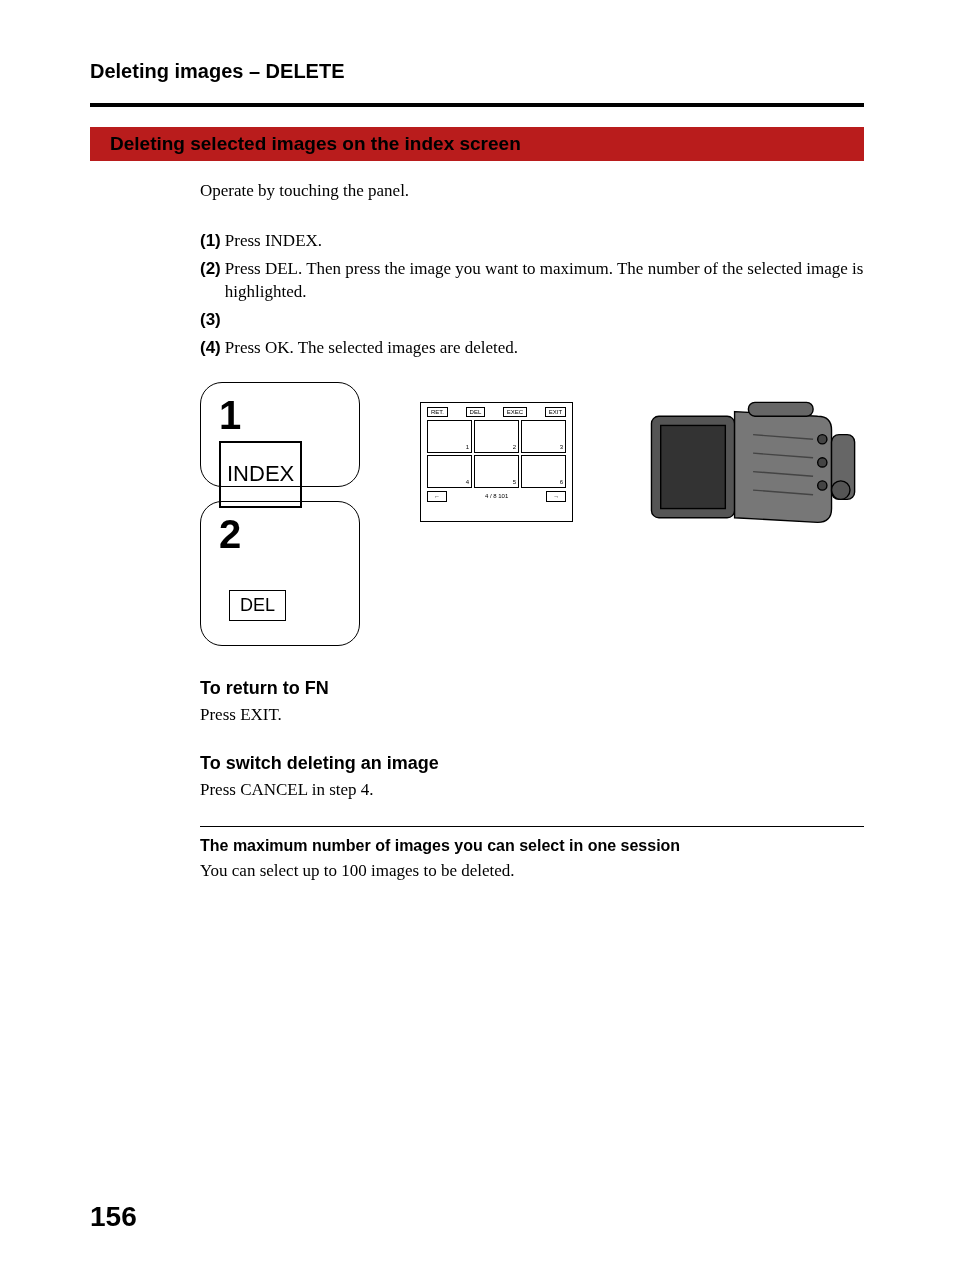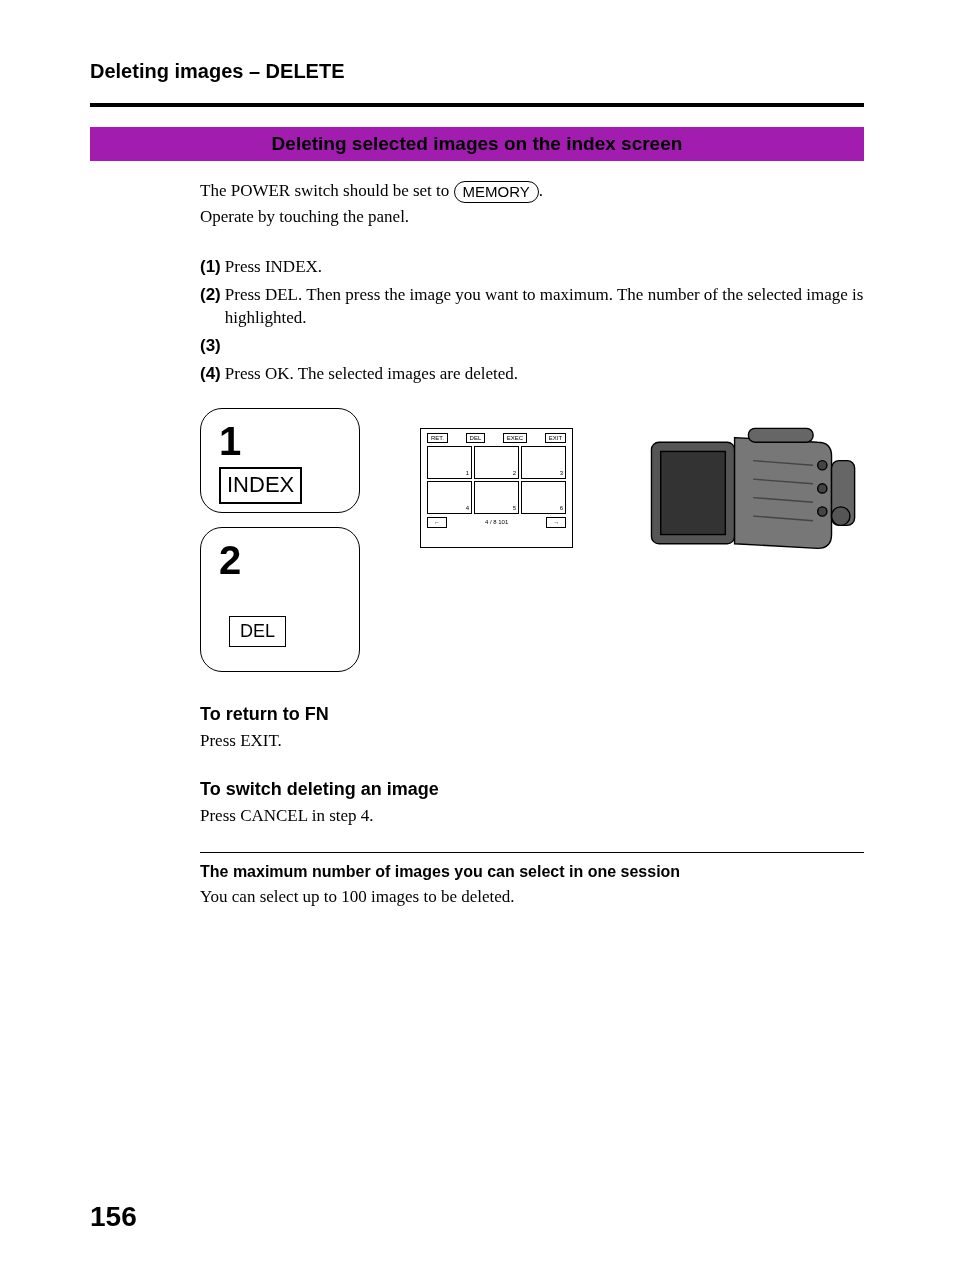--- a/index.html
+++ b/index.html
@@ -14,27 +14,26 @@
     }
     .page-header {
       font-family: Arial, Helvetica, sans-serif;
       font-weight: bold;
       font-size: 20px;
       padding-bottom: 20px;
       border-bottom: 4px solid #000;
       margin-bottom: 20px;
     }
     .section-heading {
-      background: #a21caf;
+      background: #b91c1c;
       font-family: Arial, Helvetica, sans-serif;
       font-weight: bold;
       font-size: 19px;
       padding: 6px 20px;
       margin-bottom: 18px;
-      text-align: center;
     }
     .body-content {
       margin-left: 110px;
       font-size: 17px;
       line-height: 1.4;
     }
     .intro-line { margin-bottom: 2px; }
     .memory-pill {
       display: inline-block;
       border: 1.5px solid #000;
@@ -78,21 +77,21 @@
       font-family: Arial, Helvetica, sans-serif;
       font-weight: 900;
       font-size: 40px;
       line-height: 1;
       margin-bottom: 6px;
     }
     .panel-label {
       border: 2px solid #000;
       font-family: Arial, Helvetica, sans-serif;
       font-size: 22px;
-      padding: 1px 6px;
+      padding: 16px 6px;
       display: inline-block;
       width: fit-content;
     }
     .panel-label-small {
       border: 1.5px solid #000;
       font-family: Arial, Helvetica, sans-serif;
       font-size: 18px;
       padding: 2px 10px;
       display: inline-block;
       width: fit-content;
@@ -164,23 +163,20 @@
     }
   </style>
 </head>
 <body>
 
 <div class="page-header">Deleting images – DELETE</div>
 
 <div class="section-heading">Deleting selected images on the index screen</div>
 
 <div class="body-content">
-  <div class="intro-line">
-    <span>The POWER switch should be set to </span><span class="memory-pill">MEMORY</span><span>.</span>
-  </div>
   <div class="intro-line">Operate by touching the panel.</div>
 
   <div class="steps">
     <div class="step">
       <span class="step-num">(1)</span>
       <span class="step-text">Press INDEX.</span>
     </div>
     <div class="step">
       <span class="step-num">(2)</span>
       <span class="step-text">Press DEL. Then press the image you want to maximum. The number of the selected image is highlighted.</span>

